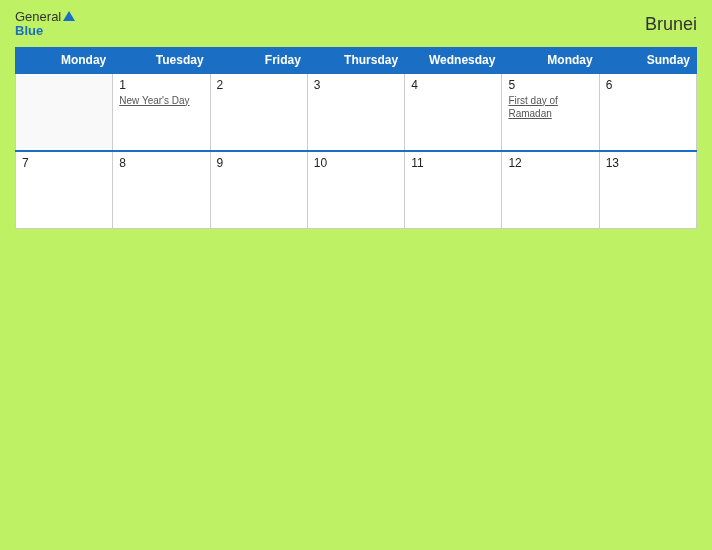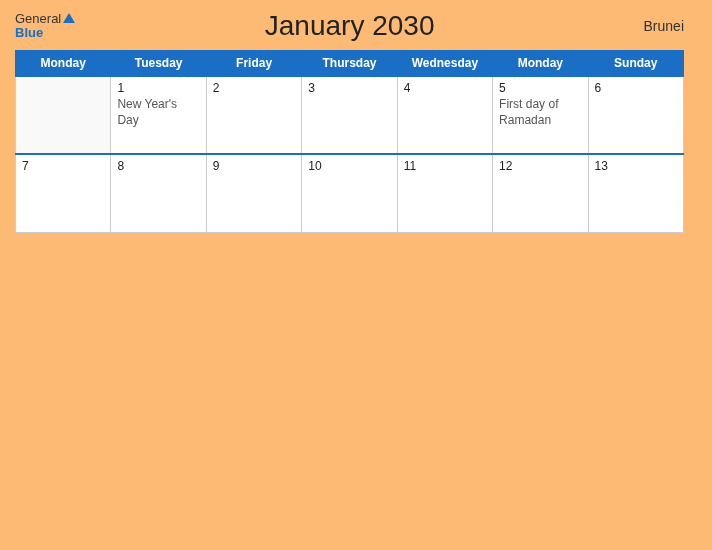--- a/index.html
+++ b/index.html
@@ -6,22 +6,22 @@
     body {
       font-family: Arial, sans-serif;
       background: #fff;
       width: 712px;
       height: 550px;
       overflow: hidden;
     }
     .calendar-container {
       width: 712px;
       height: 550px;
-      background: #fdba74;
-      padding: 10px 28px 10px 15px;
+      background: #bef264;
+      padding: 10px 15px 10px 15px;
     }
     .header {
       display: flex;
       align-items: center;
       justify-content: space-between;
       margin-bottom: 8px;
     }
     .logo {
       display: flex;
       flex-direction: column;
@@ -52,37 +52,37 @@
       margin-bottom: 2px;
     }
     .month-title {
       font-size: 28px;
       font-weight: normal;
       color: #222;
       text-align: center;
       flex: 1;
     }
     .country {
-      font-size: 14px;
+      font-size: 18px;
       color: #333;
       text-align: right;
       min-width: 60px;
     }
     .calendar-table {
       width: 100%;
       border-collapse: collapse;
       table-layout: fixed;
     }
     .calendar-table thead tr th {
       background: #1a6fc4;
       color: #fff;
       font-size: 12px;
       font-weight: bold;
       padding: 5px 6px;
-      text-align: center;
+      text-align: right;
       border: 1px solid #1a6fc4;
     }
     .calendar-table tbody tr td {
       border: 1px solid #ccc;
       vertical-align: top;
       padding: 4px 6px;
       height: 78px;
       background: #fff;
       font-size: 12px;
       color: #222;
@@ -94,42 +94,42 @@
       background: #f9f9f9;
     }
     .day-number {
       font-size: 12px;
       color: #222;
       font-weight: normal;
       display: block;
       margin-bottom: 2px;
     }
     .day-event {
-      font-size: 12px;
+      font-size: 10px;
       color: #555;
       display: block;
       line-height: 1.3;
+      text-decoration: underline;
     }
     .top-border-blue {
       border-top: 2px solid #1a6fc4 !important;
     }
   </style>
 </head>
 <body>
 
 <div class="calendar-container">
   <div class="header">
     <div class="logo">
       <div class="logo-line">
         <span class="logo-general">General</span>
         <div class="logo-triangle"></div>
       </div>
       <span class="logo-blue">Blue</span>
     </div>
-    <h1 class="month-title">January 2030</h1>
     <div class="country">Brunei</div>
   </div>
 
   <table class="calendar-table">
     <thead>
       <tr>
       <th>Monday</th>
           <th>Tuesday</th>
           <th>Friday</th>
           <th>Thursday</th>

